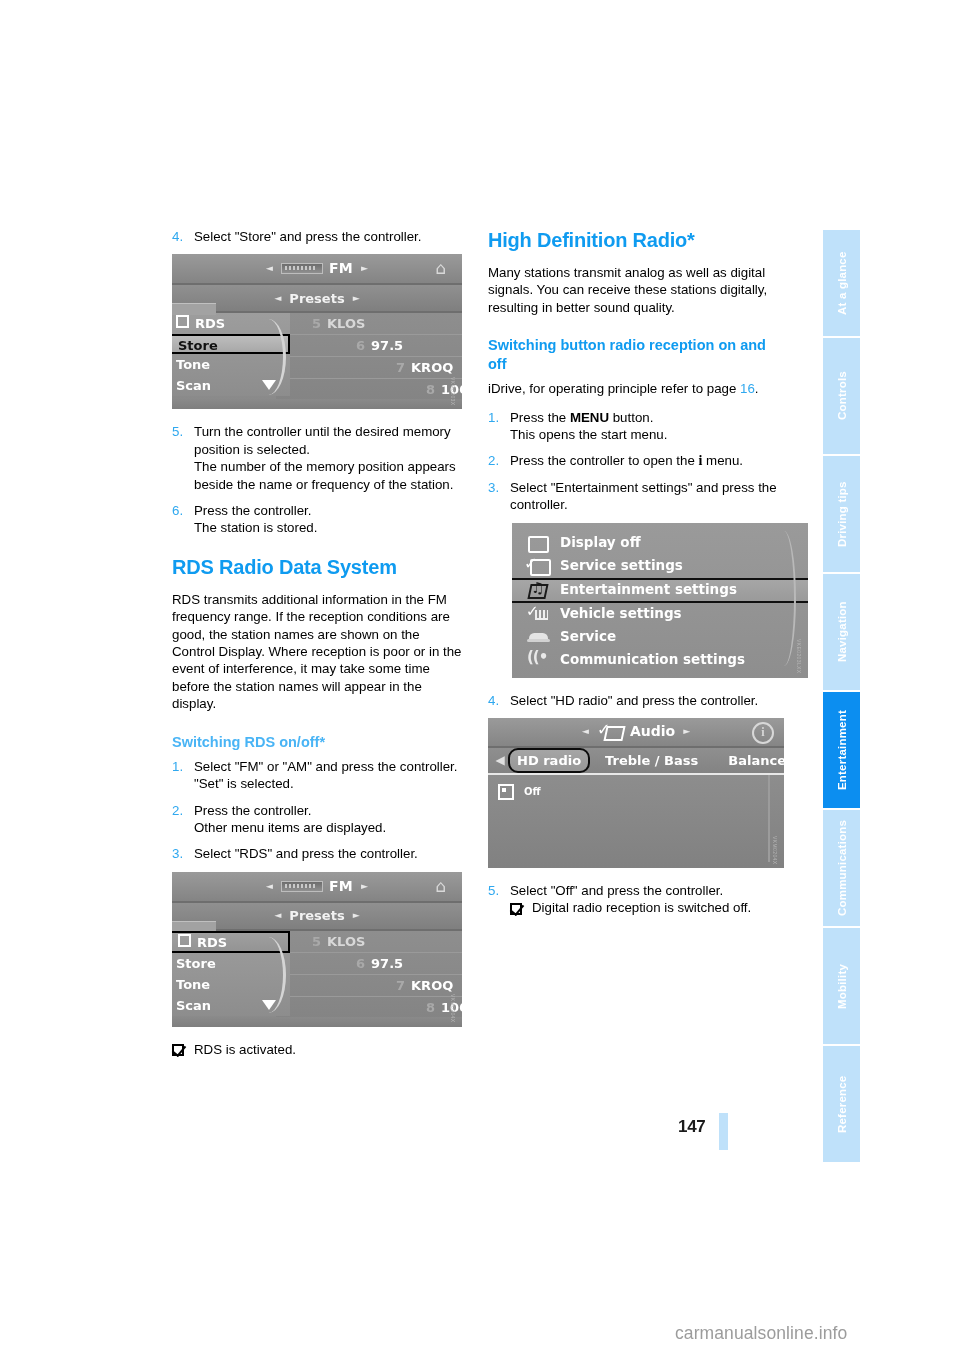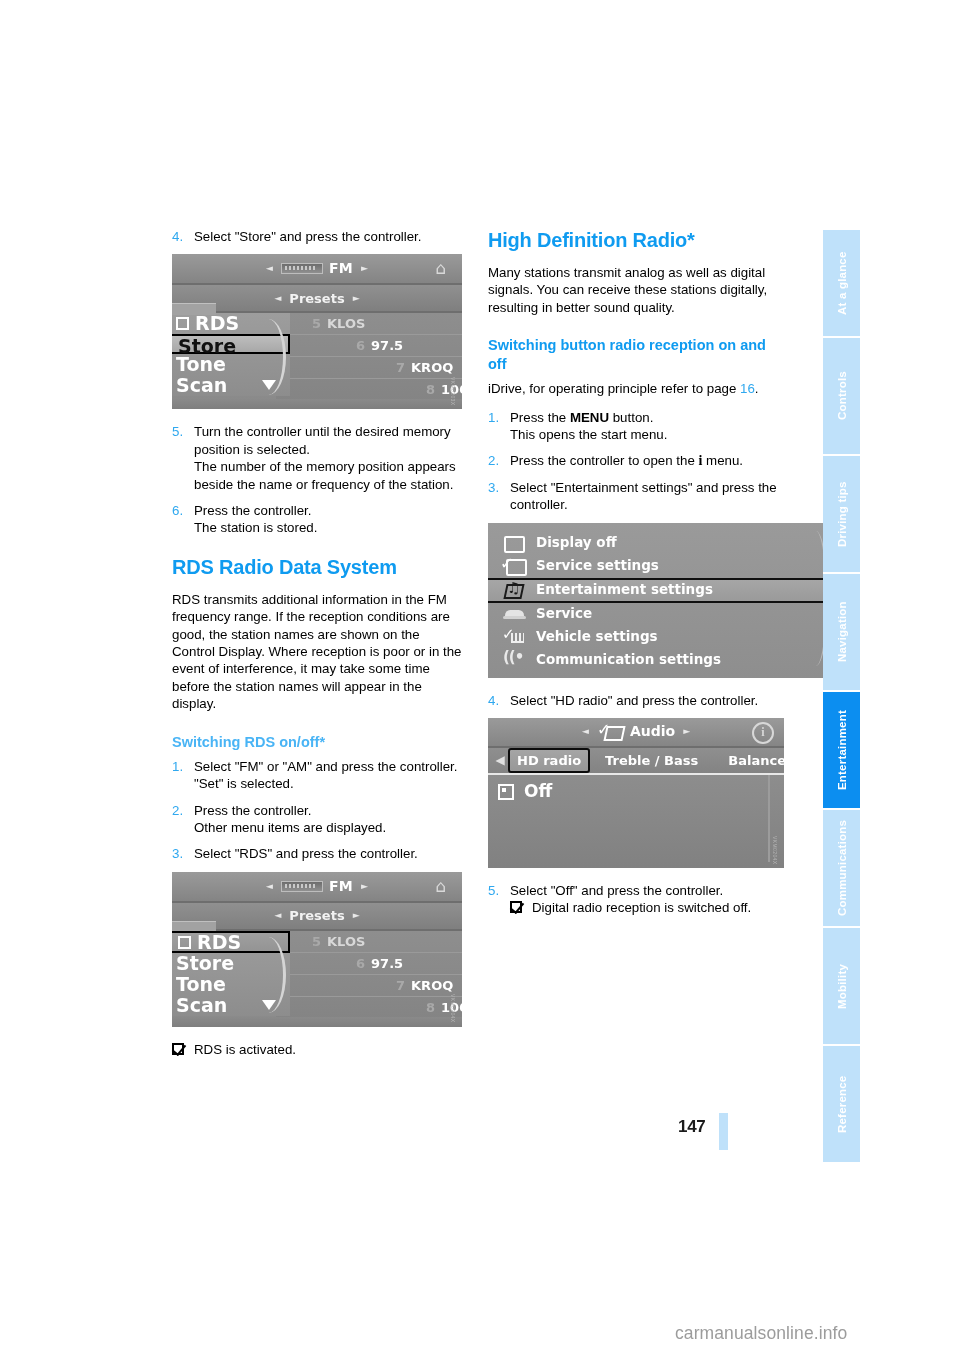--- a/index.html
+++ b/index.html
@@ -80,21 +80,21 @@
   .info-i {
     font-family: "Liberation Serif", serif;
     font-weight: bold;
     font-style: normal;
     font-size: 14px;
   }
 
   
   .note-line {
     display: flex;
-    align-items: flex-start;
+    align-items: center;
     margin: 8px 0 0 0;
   }
   .note-line.indent { margin-left: 22px; margin-top: 0; }
   .chk-glyph {
     flex: 0 0 auto;
     width: 16px; height: 13px;
     margin: 2px 6px 0 0;
     position: relative;
   }
   .chk-glyph::before {
@@ -233,21 +233,21 @@
   .radio-menu .tab-stub {
     position: absolute;
     left: 6px; top: -10px;
     width: 44px; height: 11px;
     background: #a2a2a2;
     border-top: 1px solid #c0c0c0;
   }
   .mi {
     height: 21px; line-height: 21px;
     padding-left: 10px;
-    font-size: 19px; font-weight: bold; color: #ffffff;
+    font-size: 13px; font-weight: bold; color: #ffffff;
     position: relative;
   }
   .mi.rds { color: #fff; }
   .mi .box {
     display:inline-block;
     width: 9px; height: 9px;
     border: 2px solid #fff;
     margin-right: 6px;
     vertical-align: 0px;
   }
@@ -282,25 +282,26 @@
     border-top: 10px solid #ffffff;
   }
   .radio-footer {
     position:absolute; left:0; right:0; bottom:0;
     height: 12px;
     background: linear-gradient(#8a8a8a,#7c7c7c);
   }
 
   
   .fig-menu {
-    width: 352px;
+    width: 296px;
     height: 155px;
     background: linear-gradient(#9a9a9a, #8e8e8e);
     padding: 9px 0 16px 0;
     box-sizing: border-box;
+    margin-left: 24px;
   }
   .fig-menu .row {
     height: 23px;
     display: flex;
     align-items: center;
     padding-left: 14px;
     font-size: 13.5px;
     font-weight: bold;
     color: #ffffff;
     box-sizing: border-box;
@@ -441,34 +442,34 @@
   .tab-arrow {
     width: 16px; flex: 0 0 16px;
     font-size: 12px; color:#e0e0e0; text-align:center;
   }
   .audio-tabs .tab {
     padding: 0 15px;
     white-space: nowrap;
   }
   .audio-tabs .tab.active {
     border: 2px solid #0c0c0c;
-    border-radius: 3px;
+    border-radius: 10px;
     background: linear-gradient(#a5a5a5,#979797);
     padding: 2px 7px;
   }
   .audio-body {
     position: relative;
     height: 93px;
     background: linear-gradient(#8d8d8d,#818181);
     padding: 8px 0 0 10px;
     box-sizing: border-box;
   }
   .audio-body .off-row {
     display:flex; align-items:center;
-    font-size: 17px; font-weight: bold; color: #ffffff;
+    font-size: 10px; font-weight: bold; color: #ffffff;
   }
   .off-box {
     width: 12px; height: 12px;
     border: 2px solid #ffffff;
     margin-right: 10px;
     position: relative;
     flex: 0 0 12px;
   }
   .off-box::after {
     content:"";
@@ -717,26 +718,26 @@
       </div>
       <div class="row">
         <span class="ico ico-screen-chk"></span>
         <span>Service settings</span>
       </div>
       <div class="row selected">
         <span class="ico ico-ent"></span>
         <span>Entertainment settings</span>
       </div>
       <div class="row">
+        <span class="ico ico-veh"></span>
+        <span>Vehicle settings</span>
+      </div>
+      <div class="row">
         <span class="ico ico-svc"></span>
         <span>Service</span>
-      </div>
-      <div class="row">
-        <span class="ico ico-veh"></span>
-        <span>Vehicle settings</span>
       </div>
       <div class="row">
         <span class="ico ico-comm"></span>
         <span>Communication settings</span>
       </div>
       <span class="menu-arc2"></span>
       <span class="cap-code">VKE0203LXX</span>
     </div>
 
     <div class="step">

